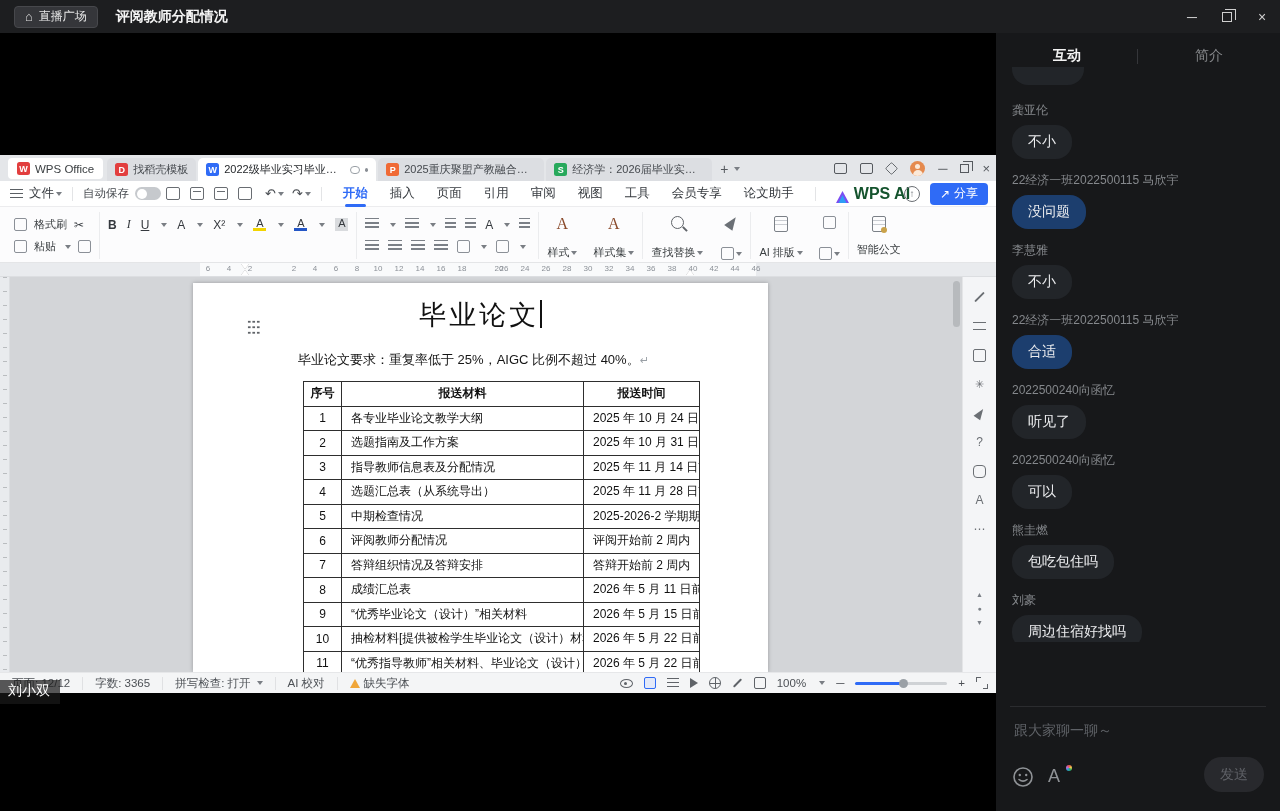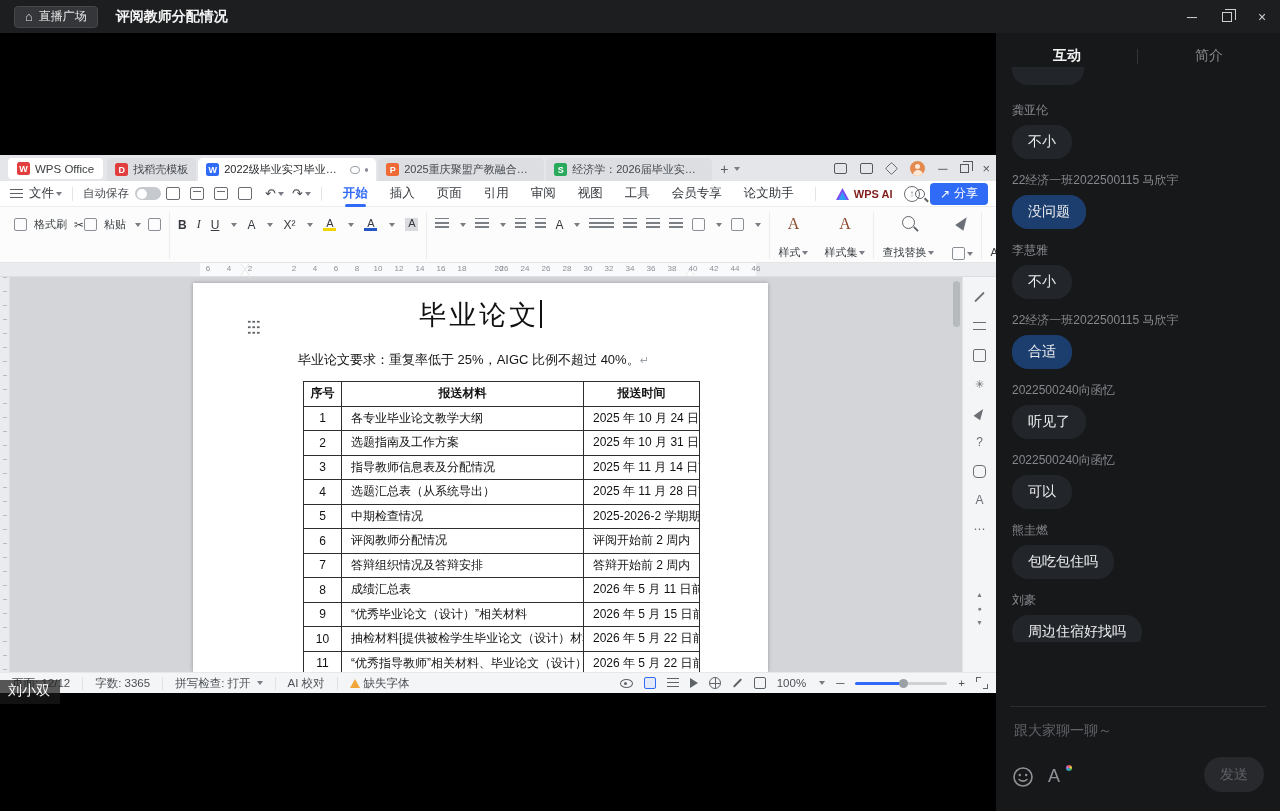--- a/index.html
+++ b/index.html
@@ -50,30 +50,30 @@
   .vline{width:1px;height:14px;background:#e3e4e6;margin:0 10px;}
   .autosave{display:flex;align-items:center;gap:6px;font-size:11.5px;color:#45494e;}
   .toggle{width:26px;height:13px;border-radius:7px;background:#c6c9cd;position:relative;}
   .toggle:before{content:"";position:absolute;left:1.5px;top:1.5px;width:10px;height:10px;border-radius:50%;background:#fff;}
   .qicon{width:14px;height:13px;border:1.2px solid #696d72;border-radius:2px;margin:0 5px;position:relative;}
   .qicon.p:before{content:"";position:absolute;left:2px;top:3px;right:2px;height:1.2px;background:#696d72;}
   .arrow-t{font-size:13px;color:#4a4e53;margin-left:8px;}
   .menu-item{margin:0 11px;height:26px;display:flex;align-items:center;position:relative;white-space:nowrap;}
   .menu-item.active{color:#2f6bf6;font-weight:bold;}
   .menu-item.active:after{content:"";position:absolute;left:2px;right:2px;bottom:0;height:3px;background:#2f6bf6;border-radius:2px;}
-  .wpsai{display:flex;align-items:flex-start;gap:5px;margin:0 10px;font-size:11px;color:#7f1d1d;font-weight:bold;}
+  .wpsai{display:flex;align-items:flex-end;gap:5px;margin:0 10px;font-size:16px;color:#14532d;font-weight:bold;}
   .mag{width:10px;height:10px;border:1.6px solid #5f6368;border-radius:50%;position:relative;margin:0 12px;}
   .mag:after{content:"";position:absolute;left:8px;top:9px;width:5px;height:1.6px;background:#5f6368;transform:rotate(45deg);}
   .menubar-right{position:absolute;right:8px;display:flex;align-items:center;gap:10px;}
   .upld{width:16px;height:16px;border:1.3px solid #6b6f74;border-radius:50%;color:#6b6f74;font-size:10px;display:flex;align-items:center;justify-content:center;}
   .share-btn{height:22px;padding:0 10px;background:#2f6bf6;border-radius:4px;color:#fff;font-size:12px;display:flex;align-items:center;gap:4px;}
 
   
   #ribbon{height:56px;background:#fcfcfd;border-bottom:1px solid #e4e5e7;display:flex;padding:5px 0 3px 6px;}
-  .rgroup{display:flex;flex-direction:row;justify-content:space-between;padding:2px 8px;border-right:1px solid #ebecee;}
+  .rgroup{display:flex;flex-direction:column;justify-content:space-between;padding:2px 8px;border-right:1px solid #ebecee;}
   .rrow{display:flex;align-items:center;gap:7px;height:21px;}
   .rlab{font-size:11px;color:#3c4043;white-space:nowrap;}
   .caret{display:inline-block;width:0;height:0;border-left:3px solid transparent;border-right:3px solid transparent;border-top:4px solid #7a7e84;margin-left:2px;vertical-align:middle;}
   .bic{width:14px;height:13px;background:repeating-linear-gradient(#7b8087 0 1.4px,transparent 1.4px 4.2px);}
   .bic.short{width:11px;}
   .boxic{width:13px;height:13px;border:1.2px solid #8b9097;border-radius:2px;}
   .sel{height:19px;border:1px solid #c9ccd1;border-radius:3px;background:#fff;display:flex;align-items:center;justify-content:space-between;padding:0 5px;font-size:11px;color:#35393e;}
   .glyph{font-size:12px;color:#35393e;}
   .gb{font-weight:bold;}
   .gi{font-style:italic;font-family:"Liberation Serif",serif;}

